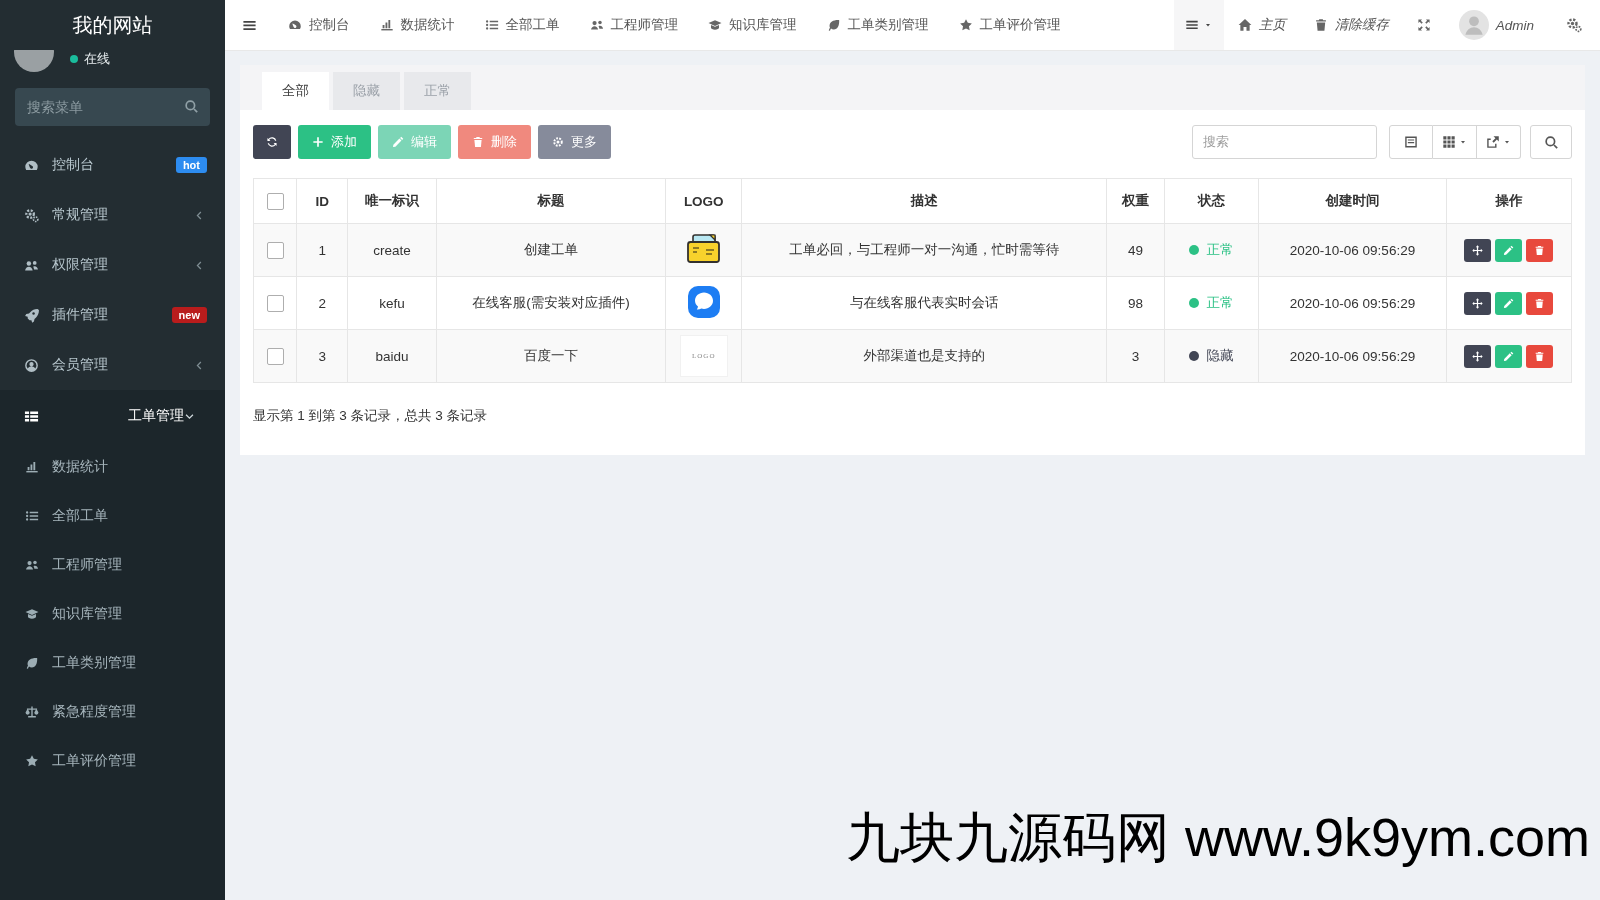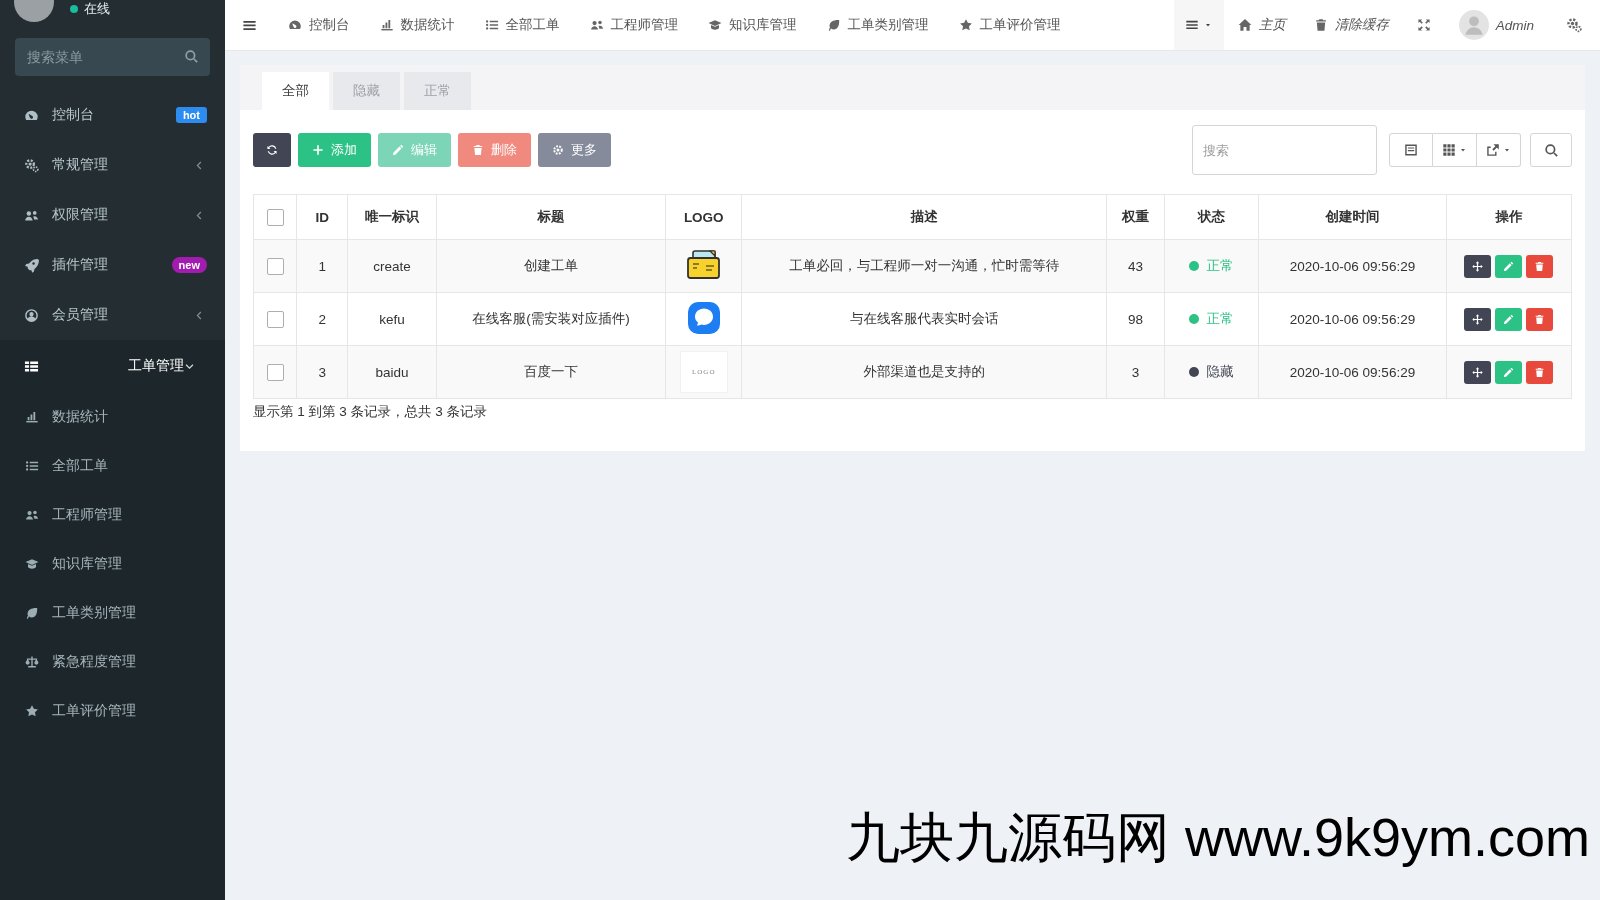--- a/index.html
+++ b/index.html
@@ -19,21 +19,21 @@
   .side-search input{width:100%;box-sizing:border-box;height:38px;background:#374850;border:none;border-radius:4px;
                      color:#cfd8dc;padding:0 34px 0 12px;font-size:14px;font-family:inherit;outline:none;}
   .side-search input::placeholder{color:#8c9ba1;}
   .side-search .ic{position:absolute;right:11px;top:11px;width:15px;height:15px;color:#90a0a6;}
   .side-item{height:50px;display:flex;align-items:center;padding:0 18px 0 24px;font-size:14px;cursor:pointer;}
   .side-item .ic{width:15px;height:15px;margin-right:13px;color:#b0bec5;}
   .side-item .lbl{flex:1;}
   .chev{width:11px !important;height:11px !important;color:#7f8e94 !important;margin-right:2px !important;}
   .badge{font-size:11px;color:#fff;padding:2px 7px;border-radius:3px;font-weight:bold;}
   .badge.hot{background:#2d8cf0;}
-  .badge.new{background:#a21caf;border-radius:8px;}
+  .badge.new{background:#b91c1c;border-radius:3px;}
   .side-group{background:#1c262b;flex:1 0 auto;}
   .side-parent{height:52px;display:flex;align-items:center;padding:0 28px 0 24px;font-size:14px;color:#fff;cursor:pointer;text-align:right;}
   .side-parent .ic{width:15px;height:15px;margin-right:13px;color:#fff;}
   .side-parent .lbl{flex:1;}
   .side-parent .chev{color:#cfd8dc !important;}
   .sub-item{height:49px;display:flex;align-items:center;padding:0 18px 0 25px;font-size:14px;color:#a7b6bd;cursor:pointer;}
   .sub-item .ic{width:14px;height:14px;margin-right:13px;color:#9cadb4;}
   .sub-item.active{background:#5b69c7;color:#fff;}
   .sub-item.active .ic{color:#fff;}
 
@@ -66,22 +66,22 @@
   .toolbar{display:flex;align-items:center;margin-bottom:19px;}
   .btn{height:34px;border:none;border-radius:3px;color:#fff;font-size:13px;display:inline-flex;align-items:center;
        gap:7px;padding:0 14px;margin-right:7px;font-family:inherit;cursor:pointer;}
   .btn .ic{width:12px;height:12px;}
   .btn.refresh{width:38px;justify-content:center;padding:0;background:#414554;}
   .btn.add{background:#2cc185;}
   .btn.edit{background:#7cd5b6;}
   .btn.del{background:#f0897e;}
   .btn.more{background:#868b9b;}
   .tb-right{margin-left:auto;display:flex;align-items:center;}
-  .tb-search{width:185px;height:50px;border:1px solid #d5d5d5;border-radius:3px;padding:0 10px;font-size:13px;
-             color:#333;font-family:Liberation Sans, sans-serif;box-sizing:border-box;outline:none;background:#fff;}
+  .tb-search{width:185px;height:34px;border:1px solid #d5d5d5;border-radius:3px;padding:0 10px;font-size:13px;
+             color:#333;font-family:Liberation Mono, monospace;box-sizing:border-box;outline:none;background:#fff;}
   .tb-search::placeholder{color:#9b9b9b;}
   .btn-group{display:flex;margin-left:12px;}
   .gbtn{width:44px;height:34px;background:#fff;border:1px solid #d5d5d5;display:flex;align-items:center;
         justify-content:center;gap:3px;color:#555;cursor:pointer;box-sizing:border-box;}
   .gbtn+.gbtn{border-left:none;}
   .gbtn:first-child{border-radius:3px 0 0 3px;}
   .gbtn:last-child{border-radius:0 3px 3px 0;}
   .gbtn .ic{width:14px;height:14px;}
   .gbtn .caret{width:8px;height:8px;}
   .sbtn{width:42px;height:34px;margin-left:9px;background:#fff;border:1px solid #d5d5d5;border-radius:3px;
@@ -99,28 +99,29 @@
   .status.normal{color:#2cc185;}.status.normal .s-dot{background:#2cc185;}
   .status.hidden{color:#414554;}.status.hidden .s-dot{background:#414554;}
   .abtn{display:inline-flex;width:27px;height:23px;border-radius:3px;align-items:center;justify-content:center;
         color:#fff;margin:0 2px;cursor:pointer;vertical-align:middle;}
   .abtn .ic{width:11px;height:11px;}
   .abtn.move{background:#414554;}
   .abtn.aedit{background:#2cc185;}
   .abtn.adel{background:#e8493d;}
   .logo-box{width:46px;height:40px;background:#fff;display:inline-flex;align-items:center;justify-content:center;
             font-size:7px;letter-spacing:1px;color:#888;font-family:"Liberation Serif",serif;border:1px solid #f1f1f1;}
-  .grid-foot{margin-top:4px;font-size:13.5px;color:#333;}
+  .grid-foot{margin-top:24px;font-size:13.5px;color:#333;}
 
   .watermark{position:absolute;right:10px;bottom:25px;font-size:54px;color:#000;white-space:nowrap;z-index:5;}
 </style>
 </head>
 <body>
 
 <aside class="sidebar">
+  <div class="side-title">我的网站</div>
   <div class="user-panel">
     <div class="u-avatar"></div>
     <div class="u-status">
       <span class="u-dot"></span>
       <span>在线</span>
     </div>
   </div>
   <div class="side-search">
     <input placeholder="搜索菜单" style="">
     <svg class="ic " viewBox="0 0 16 16" fill="currentColor">
@@ -454,21 +455,21 @@
               <td>1</td>
               <td>create</td>
               <td>创建工单</td>
               <td><svg width="36" height="32" viewBox="0 0 36 32">
                   <rect x="7" y="2" width="22" height="13" rx="2" fill="#b9e8f3" stroke="#33312e" stroke-width="1.6"></rect>
                   <path d="M24 2l5 0 0 5z" fill="#f8d22c" stroke="#33312e" stroke-width="1.2"></path>
                   <rect x="2" y="9" width="31" height="20" rx="2.5" fill="#f8d22c" stroke="#33312e" stroke-width="1.8"></rect>
                   <path d="M7 15h6M7 19h4M20 17h8M20 21h6" stroke="#6b5d1f" stroke-width="1.6" fill="none"></path>
                 </svg></td>
               <td>工单必回，与工程师一对一沟通，忙时需等待</td>
-              <td>43</td>
+              <td>49</td>
               <td><span class="status normal"><span class="s-dot"></span>正常</span></td>
               <td>2020-10-06 09:56:29</td>
               <td><span class="abtn move">
                   <svg class="ic " viewBox="0 0 16 16" fill="currentColor">
                     <path d="M8 .5 10.4 3.2H8.9v3.9h3.9V5.6L15.5 8l-2.7 2.4V8.9H8.9v3.9h1.5L8 15.5 5.6 12.8h1.5V8.9H3.2v1.5L.5 8l2.7-2.4v1.5h3.9V3.2H5.6z"></path>
                   </svg>
                 </span><span class="abtn aedit">
                   <svg class="ic " viewBox="0 0 16 16" fill="currentColor">
                     <path d="M1.8 11.5 9.9 3.4l2.7 2.7-8.1 8.1-3.2.5z"></path>
                     <path d="M10.8 2.5 12.3 1l2.7 2.7-1.5 1.5z"></path>

